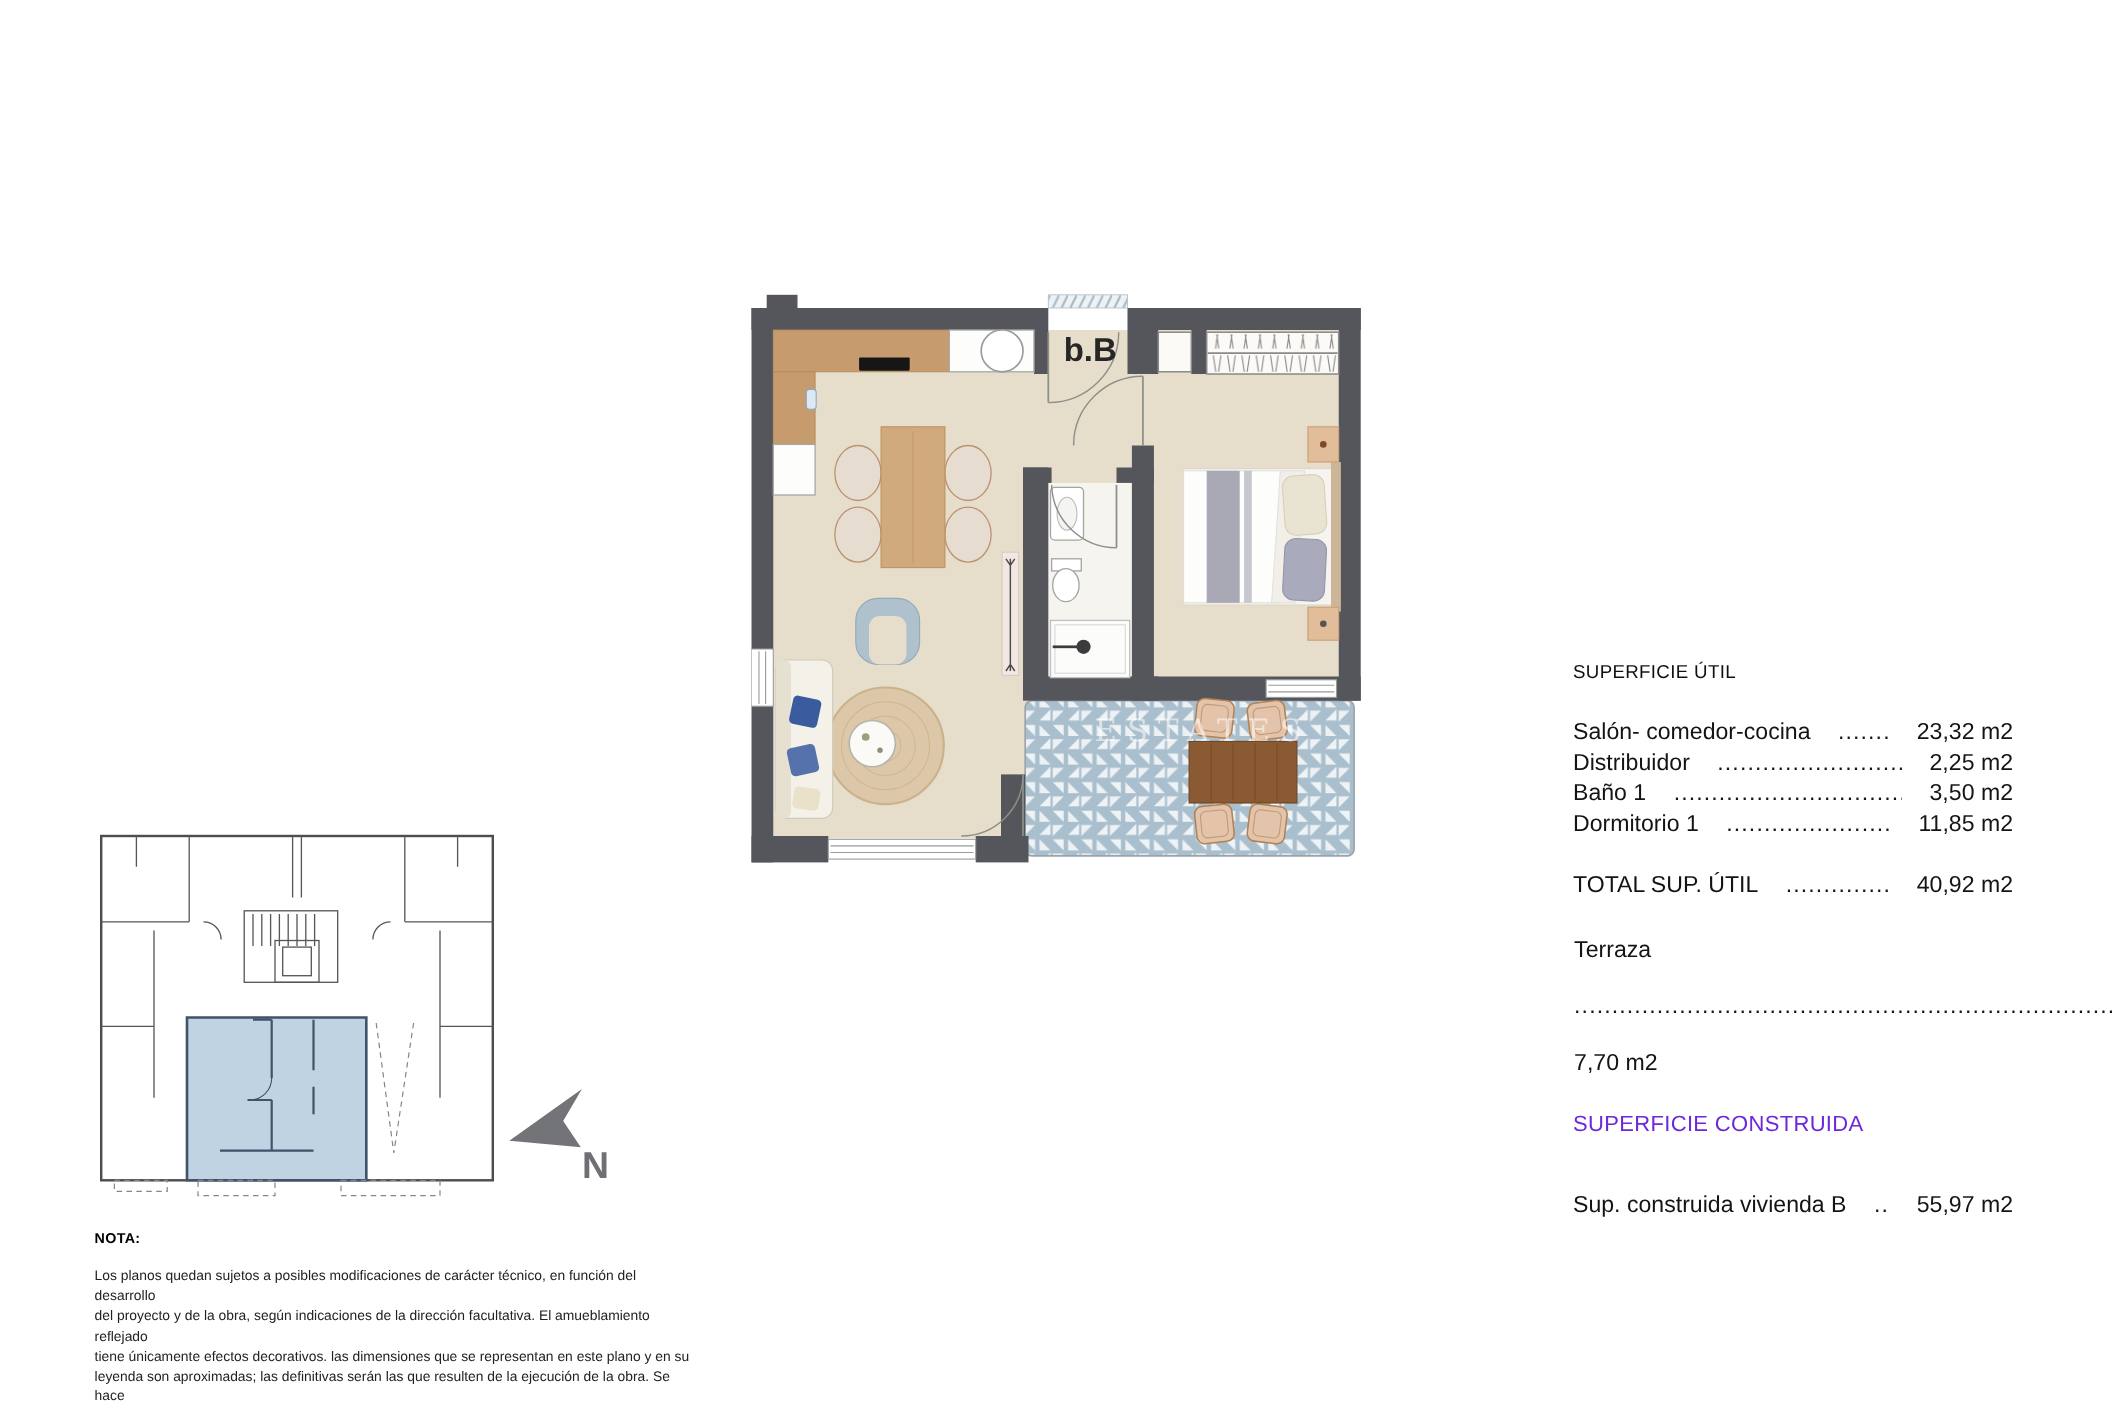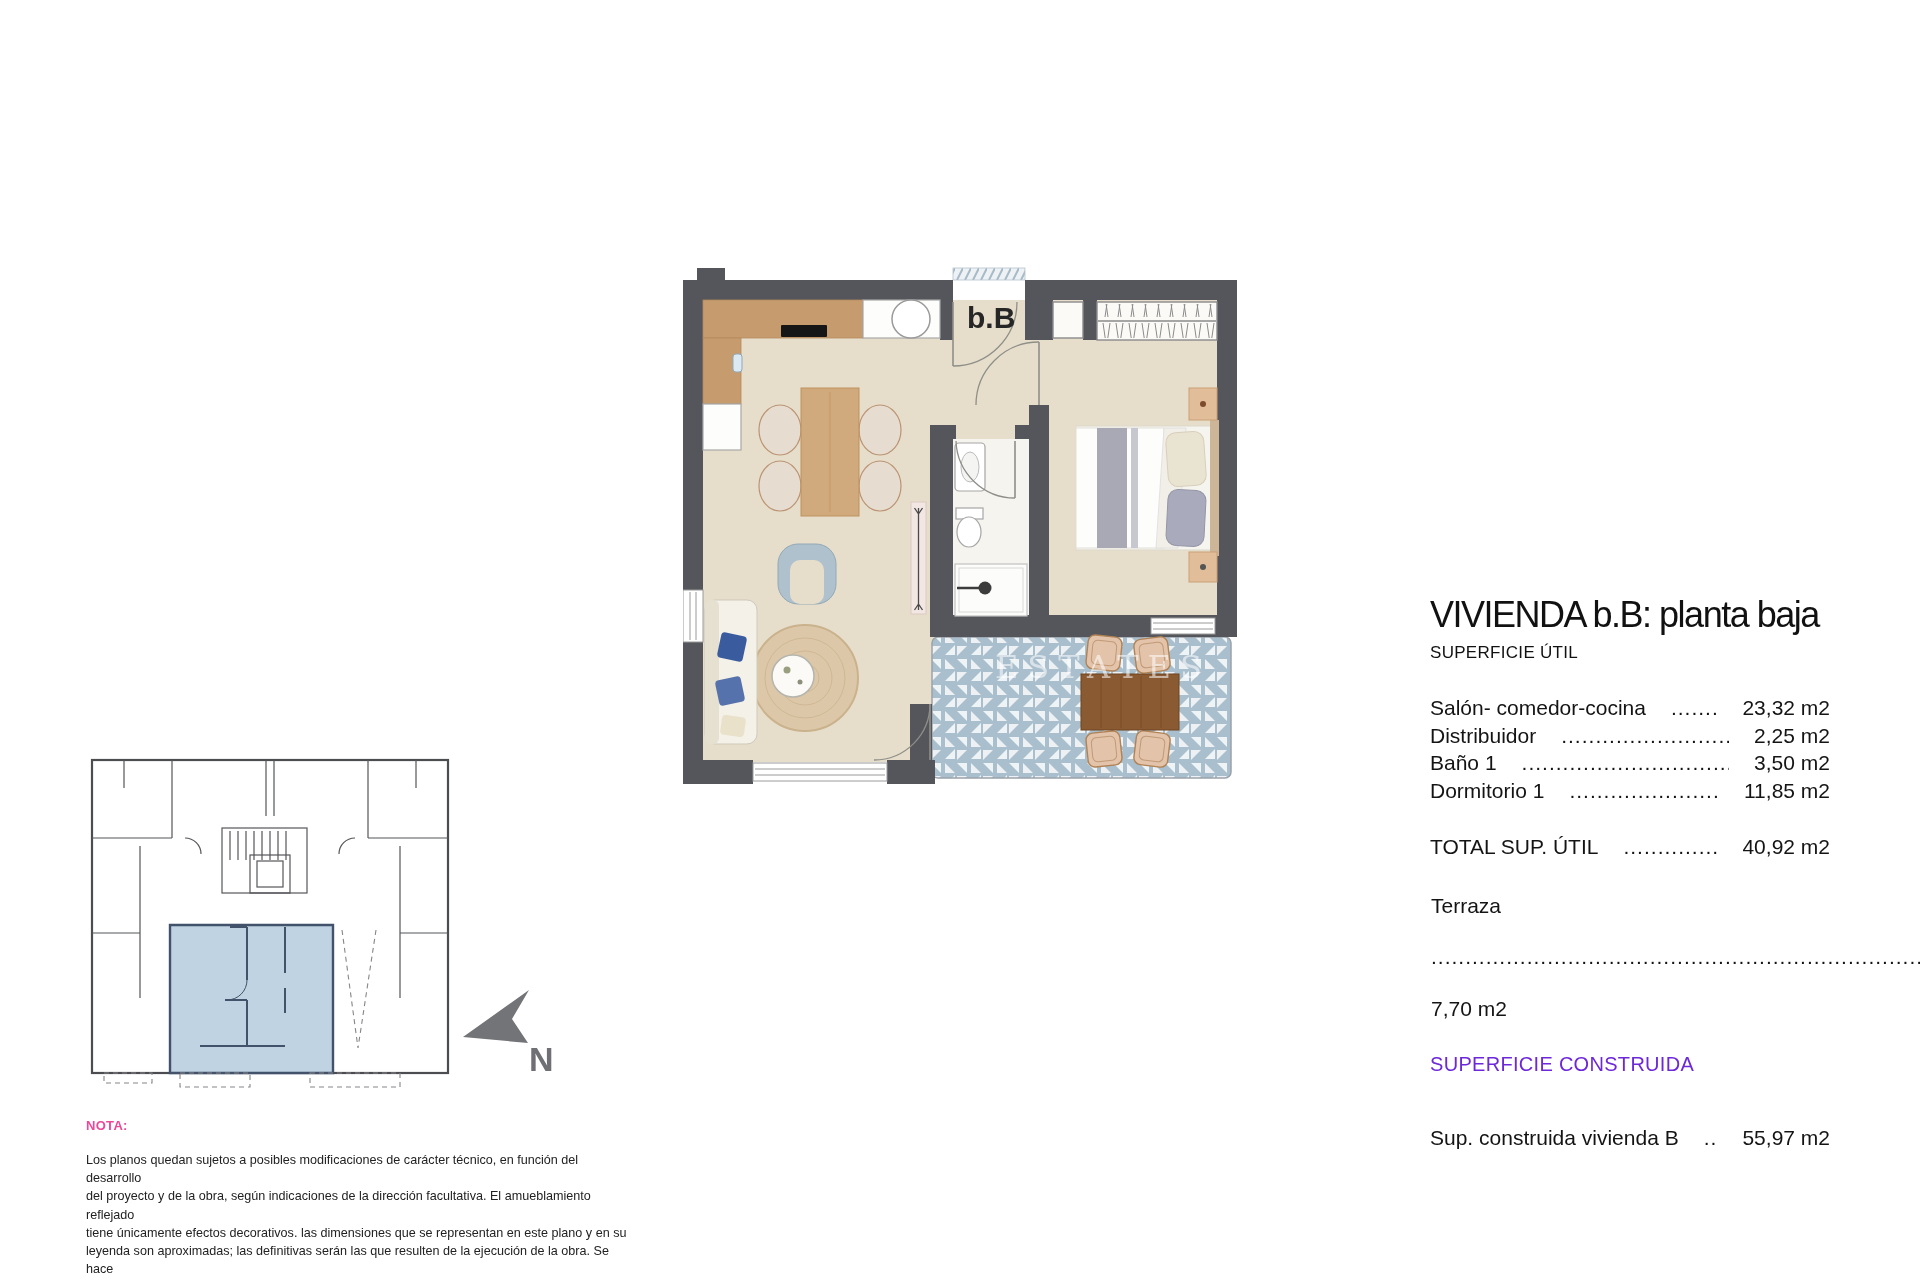--- a/index.html
+++ b/index.html
@@ -15,39 +15,39 @@
   .wfix{fill:#fdfdfb;stroke:#a8a8a8;stroke-width:1.2;}
   .win{fill:#ffffff;stroke:#9a9a9a;stroke-width:1;}
   .winline{stroke:#9a9a9a;stroke-width:1;fill:none;}
   .arc{stroke:#8e8f89;stroke-width:1.3;fill:none;}
   .leaf{stroke:#8e8f89;stroke-width:1.6;fill:none;}
 
   
   .wm{position:absolute;font-family:"DejaVu Serif",serif;color:rgba(255,255,255,0.8);
       letter-spacing:3px;pointer-events:none;white-space:nowrap;}
   .wm1{left:812px;top:606px;font-size:46px;}
-  .wm2{left:995px;top:648px;font-size:32px;letter-spacing:9px;color:rgba(255,255,255,0.55);}
+  .wm2{left:995px;top:648px;font-size:28px;letter-spacing:9px;color:rgba(255,255,255,0.55);}
 
   
   .details{left:1430px;top:594px;width:400px;}
   .d-title{font-size:36px;letter-spacing:-1.5px;white-space:nowrap;line-height:42px;color:#111;}
   .d-sub{font-size:17px;letter-spacing:0.3px;margin-top:7px;color:#111;}
   .d-rows{margin-top:31px;}
   .row{display:flex;align-items:baseline;font-size:21px;line-height:27.5px;width:400px;gap:24px;}
   .row .lbl{white-space:nowrap;}
   .row .dots{flex:1;overflow:hidden;white-space:nowrap;letter-spacing:1px;margin:0 1px;}
   .row .val{white-space:nowrap;}
   .mt-total{margin-top:29px;}
   .mt-terr{margin-top:31px;flex-direction:column;}
   .mt-cons{margin-top:48px;}
   .d-sub2{font-size:20px;letter-spacing:0.3px;margin-top:31px;color:#6d28d9;}
 
   
   .note{left:86px;top:1118px;width:545px;}
-  .note-h{font-size:13px;font-weight:700;letter-spacing:0.3px;color:#ec4899;}
+  .note-h{font-size:13px;font-weight:700;letter-spacing:0.3px;color:#000000;}
   .note-b{margin-top:18px;font-size:12.6px;line-height:18.2px;color:#222;white-space:pre-line;}
 
   
   .kline{stroke:#55565a;stroke-width:1.2;fill:none;}
   .kouter{stroke:#4c4d51;stroke-width:2.2;fill:#ffffff;}
   .kdash{stroke:#85868a;stroke-width:1.1;fill:none;stroke-dasharray:5 4;}
   .kunit{fill:#bfd3e2;stroke:#42526b;stroke-width:2.4;}
   .kunitline{stroke:#42526b;stroke-width:2;fill:none;}
   .north-n{font-size:34px;font-weight:700;fill:#6f7074;font-family:"Liberation Sans",sans-serif;}
 </style>
@@ -271,21 +271,20 @@
     <div class="note-b">Los planos quedan sujetos a posibles modificaciones de carácter técnico, en función del desarrollo
 del proyecto y de la obra, según indicaciones de la dirección facultativa. El amueblamiento reflejado
 tiene únicamente efectos decorativos. las dimensiones que se representan en este plano y en su
 leyenda son aproximadas; las definitivas serán las que resulten de la ejecución de la obra. Se hace
 entrega de la obra solo con el mobilialio y electrodomésticos que consten en la memoria de calidades.
 El mobiliario de la cocina y la disposición de los sanliarios puede sufrir ligeras variaciones en función
 del montaje definitivo.</div>
   </div>
 
   <div class="abs details">
-    <div class="d-title">VIVIENDA b.B: planta baja</div>
     <div class="d-sub">SUPERFICIE ÚTIL</div>
 
     <div class="d-rows">
       <div class="row">
         <span class="lbl">Salón- comedor-cocina</span>
         <span class="dots">.......................................................................................................</span>
         <span class="val">23,32 m2</span>
       </div>
       <div class="row">
         <span class="lbl">Distribuidor</span>

